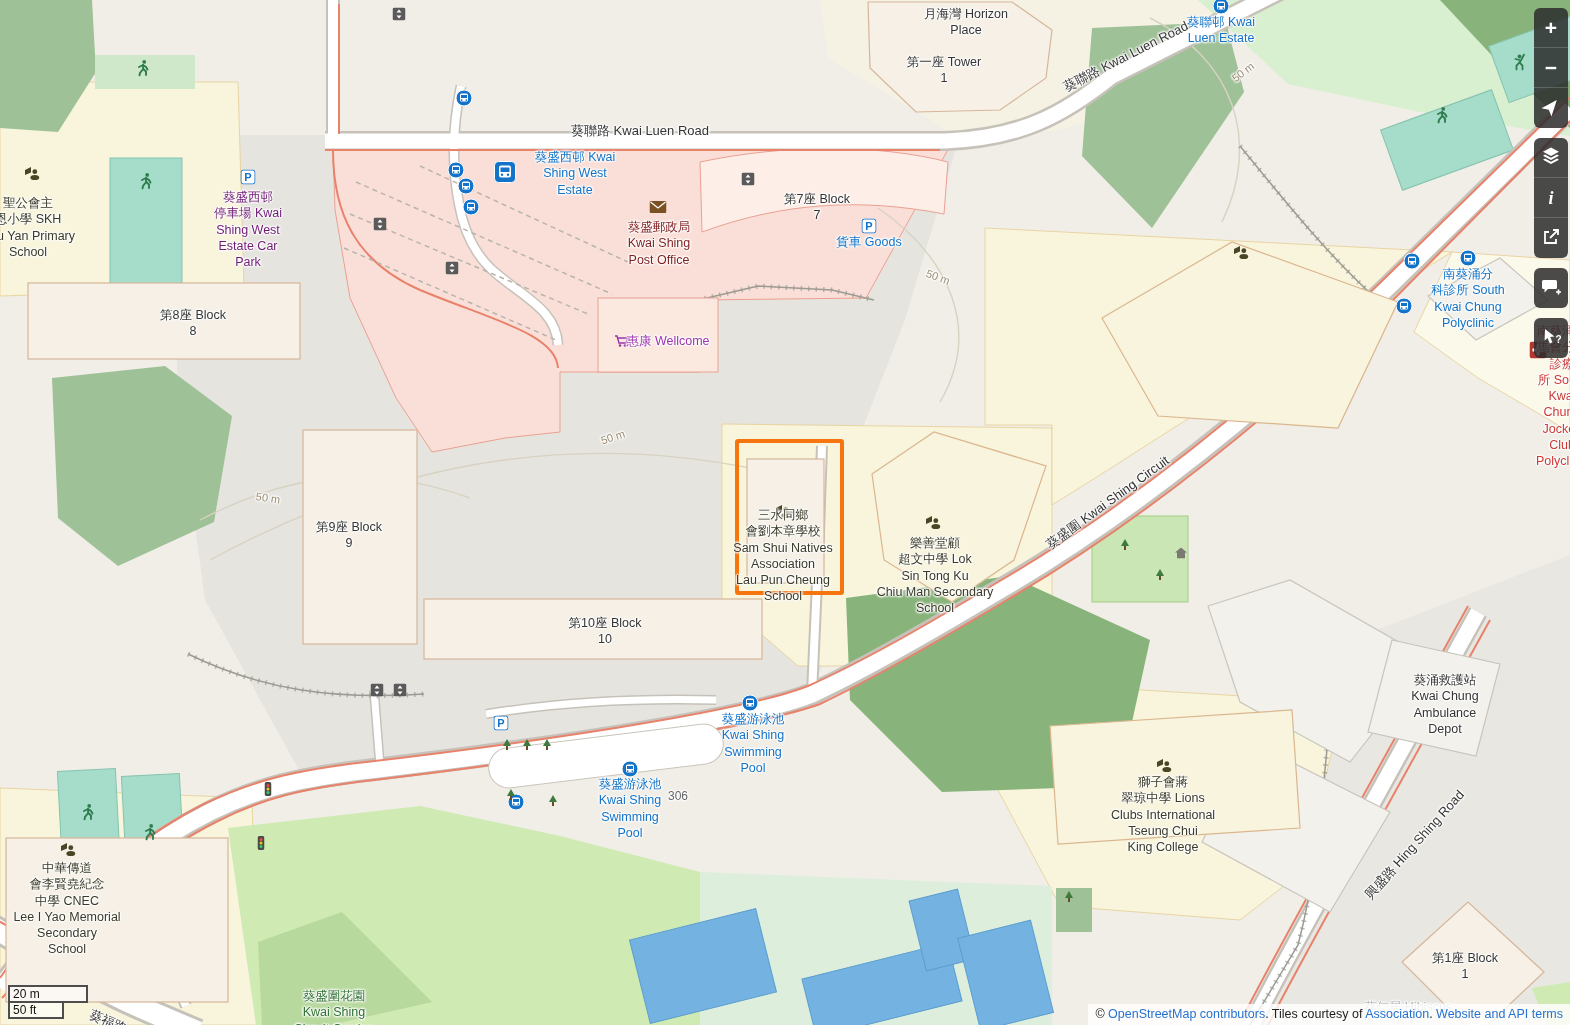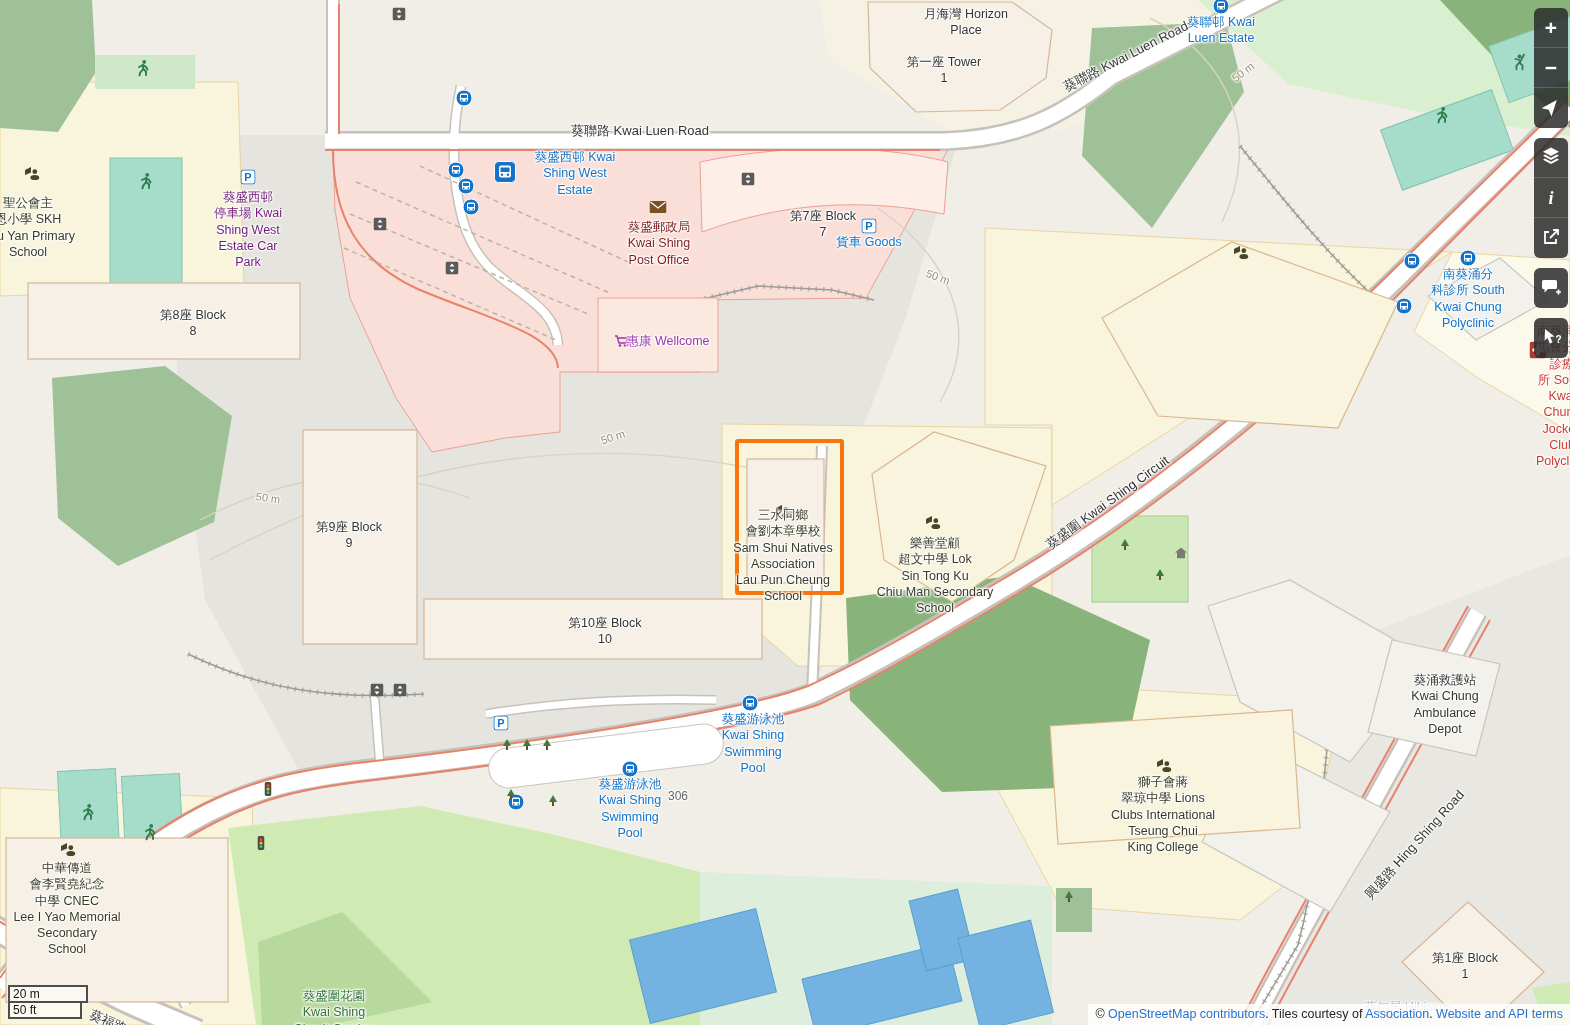--- a/index.html
+++ b/index.html
@@ -19,21 +19,21 @@
   .ctrl-btn{width:34px;height:40px;border:none;display:flex;align-items:center;justify-content:center;
     background:rgba(44,44,44,.85);color:#fff;cursor:pointer;padding:0;
     border-bottom:1px solid rgba(255,255,255,.18);}
   .ctrl-group .ctrl-btn:last-child{border-bottom:none;}
   .ctrl-btn span.glyph{font-size:21px;font-weight:bold;line-height:1;font-family:"Liberation Sans",sans-serif;}
   
   #scalebar{position:absolute;left:8px;bottom:6px;z-index:60;font-size:12px;color:#111;}
   .srow{box-sizing:border-box;border:2px solid #4d4d4d;background:rgba(255,255,255,.55);
         padding:0 3px;height:18px;line-height:14px;}
   .srow.m{width:80px;}
-  .srow.i{width:74px;margin-top:-2px;}
+  .srow.i{width:56px;margin-top:-2px;}
   
   #attribution{position:absolute;right:0;bottom:0;z-index:60;background:rgba(255,255,255,.82);
      padding:3px 7px 4px 7px;font-size:12.5px;color:#222;white-space:pre-wrap;}
   #attribution a{color:#2573d0;text-decoration:none;cursor:pointer;}
   
   .rcase{fill:none;stroke:#c6c2ba;}
   .rfill{fill:none;stroke:#ffffff;}
   .rpath{fill:none;stroke:#e8826b;stroke-width:2;}
   .dash{fill:none;stroke:#b9b4ab;stroke-width:1.5;stroke-dasharray:5 4;}
   .contour{fill:none;stroke:#d8d2c2;stroke-width:1.4;}
@@ -564,21 +564,21 @@
 Estate Car
 Park</div>
       <div class="map-label" style="left: 193px; top: 323px; color: rgb(52, 52, 52); transform: translate(-50%, -50%);">第8座 Block
 8</div>
       <div class="map-label" style="left: 575px; top: 173px; color: rgb(18, 115, 200); transform: translate(-50%, -50%);">葵盛西邨 Kwai
 Shing West
 Estate</div>
       <div class="map-label" style="left: 659px; top: 243px; color: #7f1d1d; transform: translate(-50%, -50%);">葵盛郵政局
 Kwai Shing
 Post Office</div>
-      <div class="map-label" style="left: 817px; top: 224px; color: rgb(52, 52, 52); transform: translate(-50%, -50%); margin-left: 6px;">第7座 Block
+      <div class="map-label" style="left: 817px; top: 207px; color: rgb(52, 52, 52); transform: translate(-50%, -50%);">第7座 Block
 7</div>
       <div class="map-label" style="left: 869px; top: 242px; color: rgb(18, 115, 200); transform: translate(-50%, -50%);">貨車 Goods</div>
       <div class="map-label" style="left: 668px; top: 341px; color: rgb(156, 51, 173); transform: translate(-50%, -50%);">惠康 Wellcome</div>
       <div class="map-label" style="left: 349px; top: 535px; color: rgb(52, 52, 52); transform: translate(-50%, -50%);">第9座 Block
 9</div>
       <div class="map-label" style="left: 783px; top: 556px; color: rgb(58, 58, 40); transform: translate(-50%, -50%);">三水同鄉
 會劉本章學校
 Sam Shui Natives
 Association
 Lau Pun Cheung

